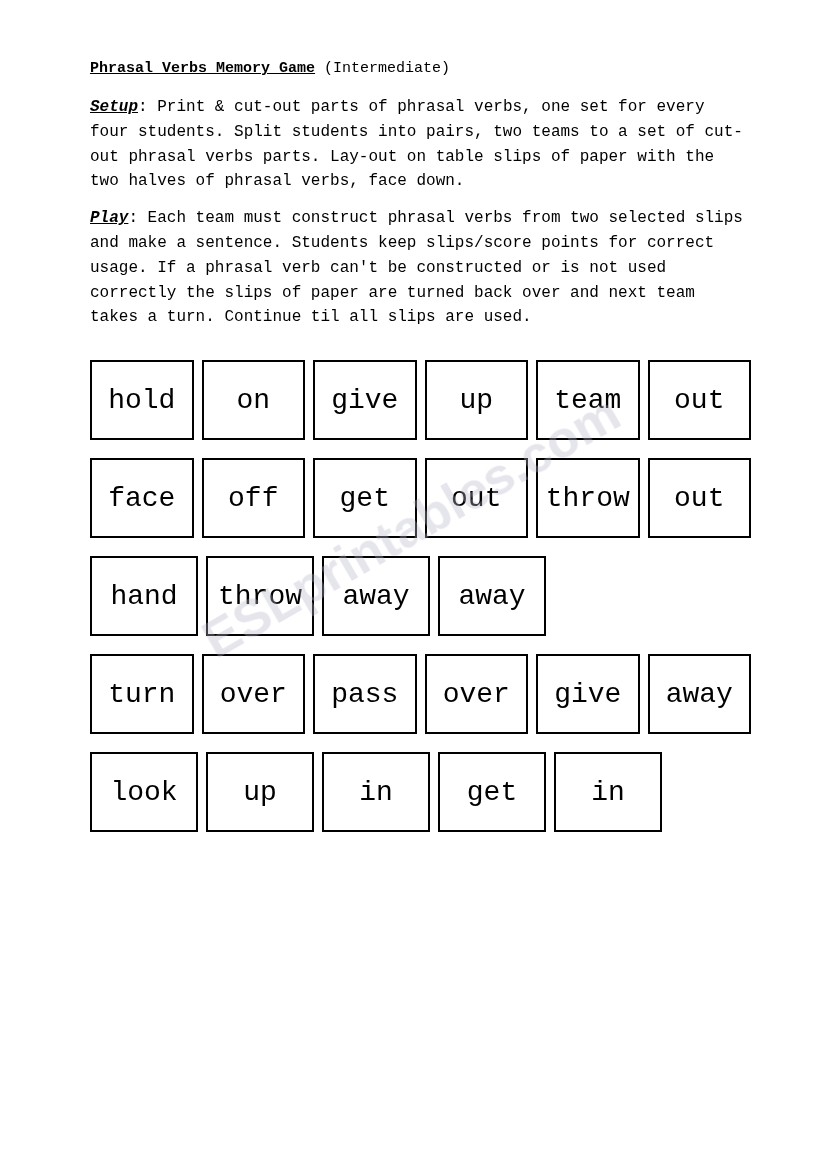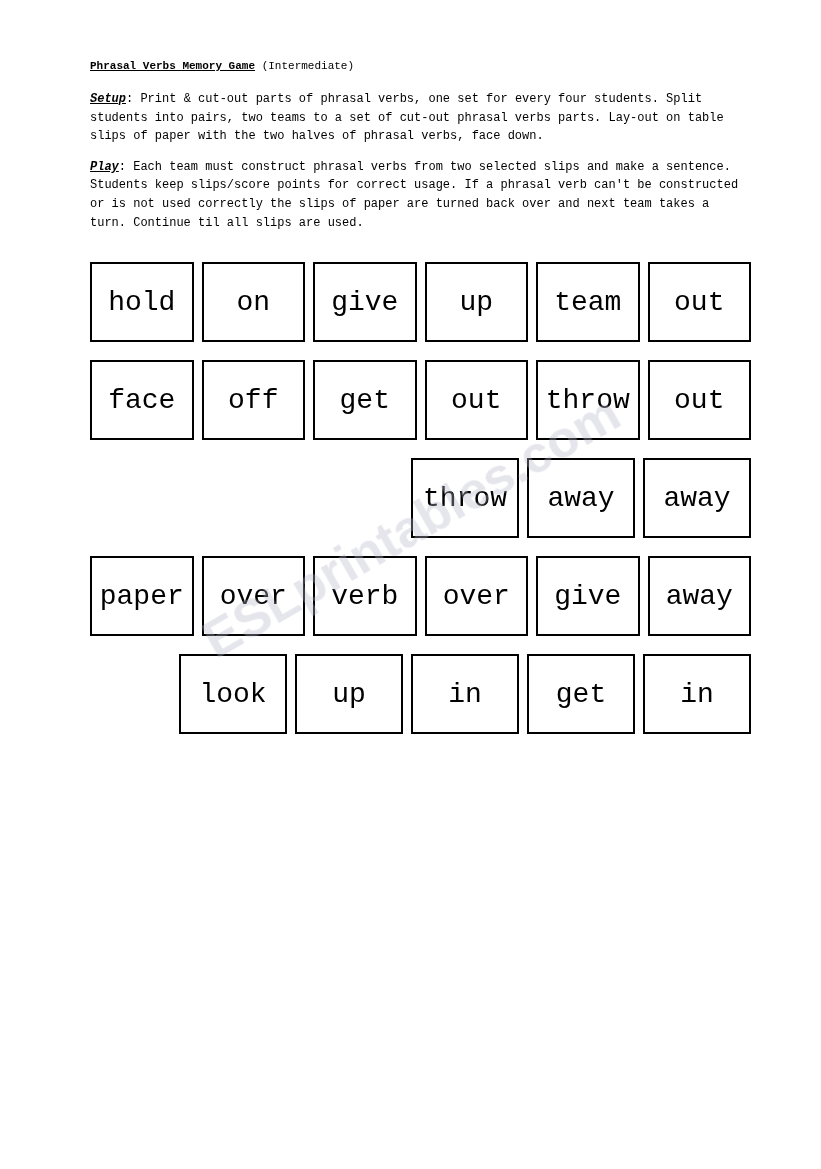--- a/index.html
+++ b/index.html
@@ -11,51 +11,51 @@
     body {
       background: #fff;
       font-family: 'Courier New', Courier, monospace;
       width: 821px;
       min-height: 1169px;
       padding: 60px 70px 60px 90px;
       color: #000;
     }
 
     .title-line {
-      font-size: 11px;
+      font-size: 15px;
       margin-bottom: 18px;
     }
 
     .title-bold {
       font-weight: bold;
       text-decoration: underline;
     }
 
     .instructions {
-      font-size: 12px;
+      font-size: 16px;
       line-height: 1.55;
       margin-bottom: 12px;
     }
 
     .instructions .label {
       font-style: italic;
       text-decoration: underline;
       font-weight: bold;
     }
 
     .grid-section {
       margin-top: 30px;
     }
 
     .word-row {
       display: flex;
       flex-direction: row;
       gap: 8px;
       margin-bottom: 18px;
-      justify-content: flex-end;
+      justify-content: flex-start;
     }
 
     .word-card {
       border: 2px solid #000;
       width: 108px;
       height: 80px;
       display: flex;
       align-items: center;
       justify-content: center;
       font-size: 28px;
@@ -106,28 +106,29 @@
     </div>
     <div class="word-row">
       <div class="word-card">face</div>
       <div class="word-card">off</div>
       <div class="word-card">get</div>
       <div class="word-card">out</div>
       <div class="word-card">throw</div>
       <div class="word-card">out</div>
     </div>
     <div class="word-row">
+      <div class="word-card">hand</div>
       <div class="word-card">throw</div>
       <div class="word-card">away</div>
       <div class="word-card">away</div>
     </div>
     <div class="word-row">
-      <div class="word-card">paper</div>
+      <div class="word-card">turn</div>
       <div class="word-card">over</div>
-      <div class="word-card">verb</div>
+      <div class="word-card">pass</div>
       <div class="word-card">over</div>
       <div class="word-card">give</div>
       <div class="word-card">away</div>
     </div>
     <div class="word-row">
       <div class="word-card">look</div>
       <div class="word-card">up</div>
       <div class="word-card">in</div>
       <div class="word-card">get</div>
       <div class="word-card">in</div>

